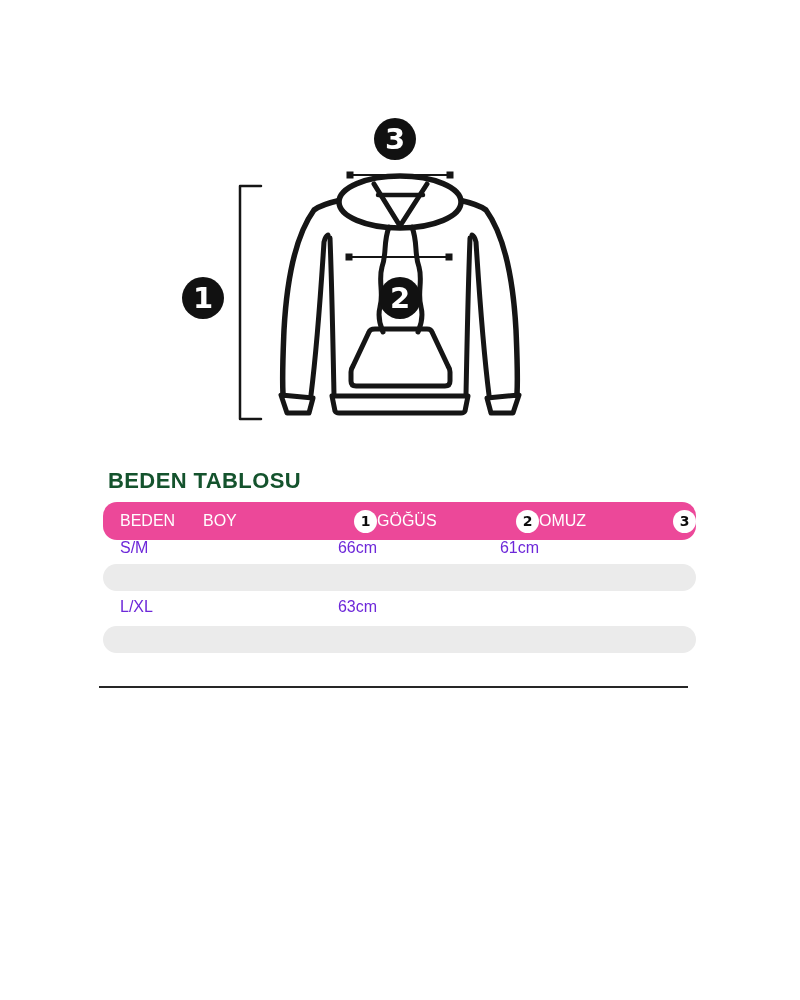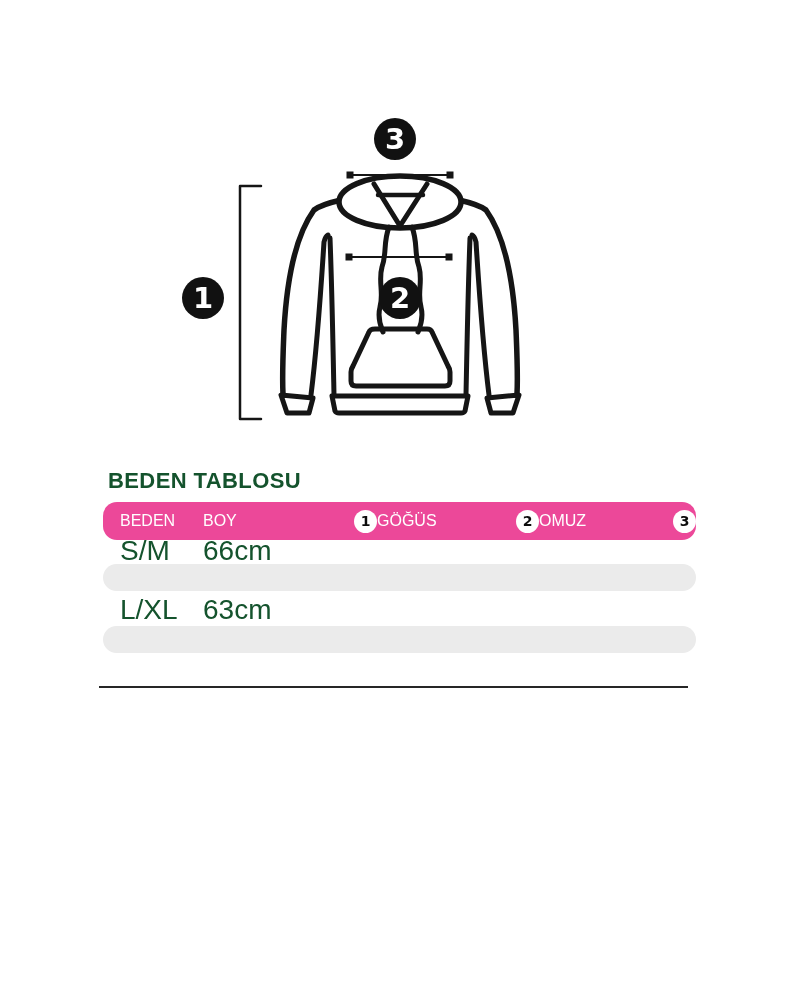--- a/index.html
+++ b/index.html
@@ -23,22 +23,22 @@
     top:502px;height:38px;background:#ec4899;border-radius:14px;
     color:#ffffff;font-size:16px;
   }
   .hcell{display:flex;align-items:center;justify-content:space-between;gap:8px;white-space:nowrap;}
   .hcell.first{justify-content:flex-start;padding-left:17px;}
   .hbadge{
     width:23px;height:23px;border-radius:50%;background:#ffffff;color:#0c0c0c;
     font-weight:bold;font-size:14px;display:flex;align-items:center;justify-content:center;
     font-family:"DejaVu Sans", sans-serif;
   }
-  .data-row{height:26px;font-size:28px;color:#14532d;}
-  .data-row .cell{text-align:left;white-space:nowrap;}
+  .data-row{height:26px;font-size:16px;color:#6d28d9;}
+  .data-row .cell{text-align:right;white-space:nowrap;}
   .data-row .cell.first{text-align:left;padding-left:17px;}
   .row-1{top:535px;}
   .row-2{top:594px;}
   .stripe{
     position:absolute;left:103px;width:593px;height:27px;background:#ebebeb;
     border-radius:14px;
   }
   .stripe-1{top:564px;}
   .stripe-2{top:626px;}
   .bottom-divider{
@@ -116,20 +116,21 @@
   </div>
   <div class="hcell">
     <span>OMUZ</span>
     <span class="hbadge">3</span>
   </div>
 </div>
 
 <div class="grid-row data-row row-1">
   <div class="cell first">S/M</div>
   <div class="cell">66cm</div>
+  <div class="cell">61cm</div>
 </div>
 
 <div class="stripe stripe-1"></div>
 
 <div class="grid-row data-row row-2">
   <div class="cell first">L/XL</div>
   <div class="cell">63cm</div>
 </div>
 
 <div class="stripe stripe-2"></div>

